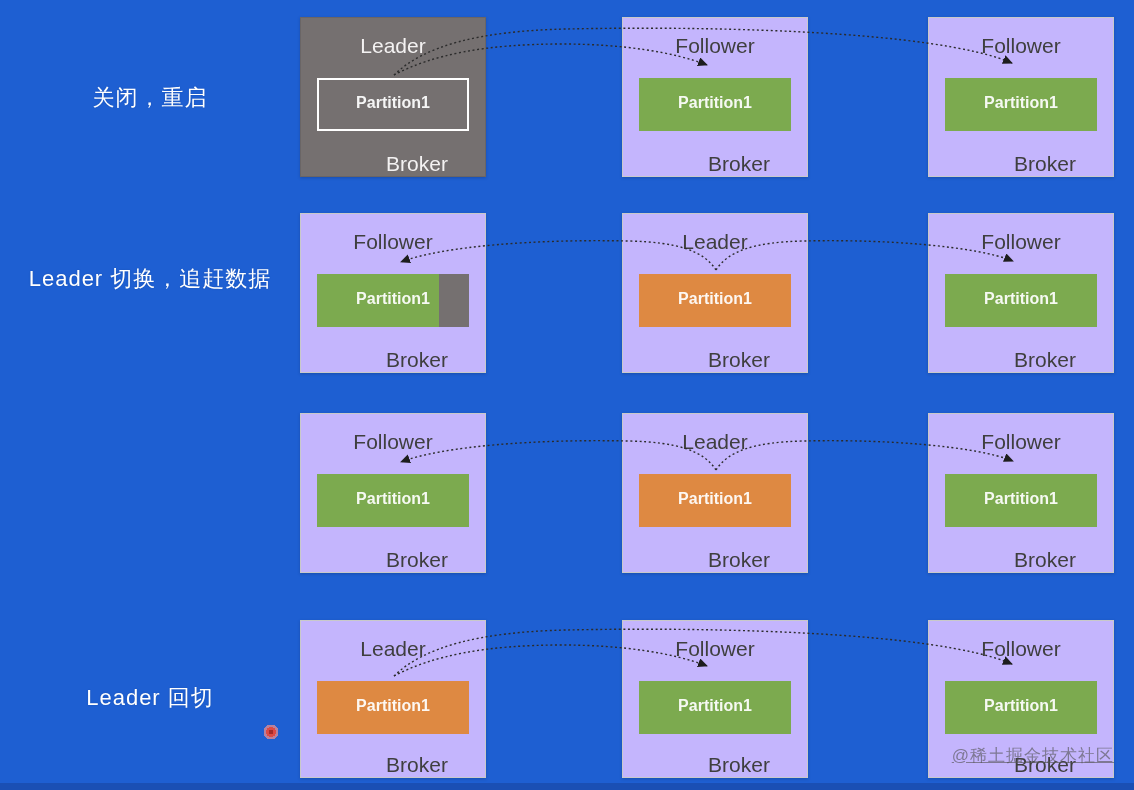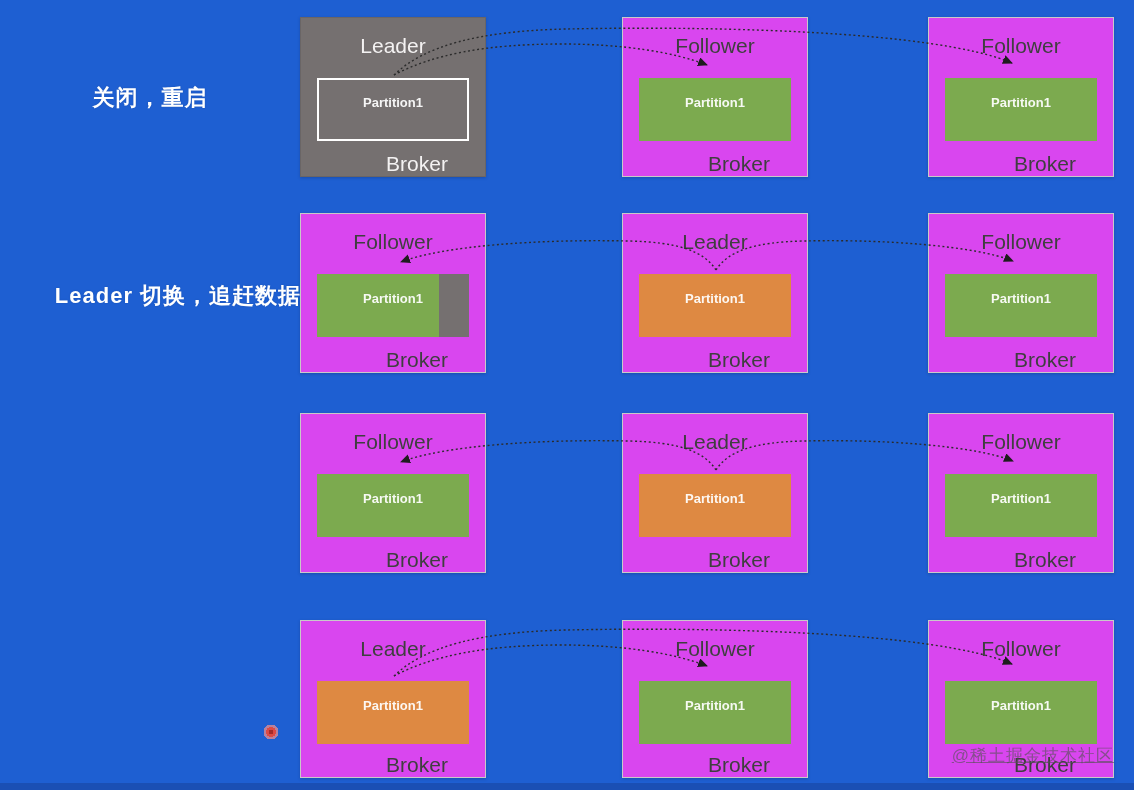--- a/index.html
+++ b/index.html
@@ -12,47 +12,47 @@
     position:absolute;inset:0;
     background:#1e5fd2;
   }
   .bottom-strip{
     position:absolute;left:0;right:0;bottom:0;height:7px;
     background:#1a4fb4;
   }
   
   .row-label{
     position:absolute;left:0;width:300px;height:28px;
-    text-align:center;color:#ffffff;font-weight:bold;font-size:22px;
+    text-align:center;color:#ffffff;font-weight:normal;font-size:22px;
     line-height:28px;letter-spacing:1px;
     text-shadow:0 0 2px rgba(0,0,0,0.15);
   }
-  .rl0{top:84px;} .rl1{top:282px;margin-left:28px;} .rl2{top:484px;} .rl3{top:684px;}
+  .rl0{top:84px;} .rl1{top:265px;} .rl2{top:484px;} .rl3{top:684px;}
 
   
   .box{
     position:absolute;width:186px;height:160px;
-    background:#d946ef;border:1px solid #c9c9c9;
+    background:#c4b5fd;border:1px solid #c9c9c9;
     box-sizing:border-box;
     box-shadow:0 1px 3px rgba(0,0,0,0.18);
   }
   .c0{left:300px;} .c1{left:622px;} .c2{left:928px;}
   .r0{top:17px;} .r1{top:213px;} .r2{top:413px;} .r3{top:620px;height:158px;}
 
   .role,.broker{
     position:absolute;left:0;width:100%;text-align:center;
     color:#3f3f3f;font-size:21px;
   }
   .role{top:16px;}
   .broker{bottom:0;margin-left:24px;}
 
   .partition{
-    position:absolute;left:16px;right:16px;top:60px;height:63px;
+    position:absolute;left:16px;right:16px;top:60px;height:53px;
     box-sizing:border-box;text-align:center;
-    font-size:13px;font-weight:bold;color:rgba(255,255,255,0.93);
+    font-size:16px;font-weight:bold;color:rgba(255,255,255,0.93);
     line-height:49px;
   }
   .partition .ptxt{position:relative;z-index:2;}
   .leader  .partition{background:#de8942;}
   .follower .partition,.catchup .partition{background:#7caa4f;}
 
   
   .offline{background:#757070;border-color:#6a6565;}
   .offline .role,.offline .broker{color:#f4f2f2;}
   .offline .partition{
@@ -92,20 +92,21 @@
     font-size:17px;color:rgba(82,82,82,0.62);letter-spacing:1px;text-decoration:underline;
   }
 </style>
 </head>
 <body>
 
 <div class="stage">
 
   <div class="row-label rl0">关闭，重启</div>
   <div class="row-label rl1">Leader 切换，追赶数据</div>
+  <div class="row-label rl3">Leader 回切</div>
 
   <div class="box r0 c0 offline">
     <div class="role">Leader</div>
     <div class="partition"><span class="ptxt">Partition1</span></div>
     <div class="broker">Broker</div>
   </div>
   <div class="box r0 c1 follower">
     <div class="role">Follower</div>
     <div class="partition"><span class="ptxt">Partition1</span></div>
     <div class="broker">Broker</div>

